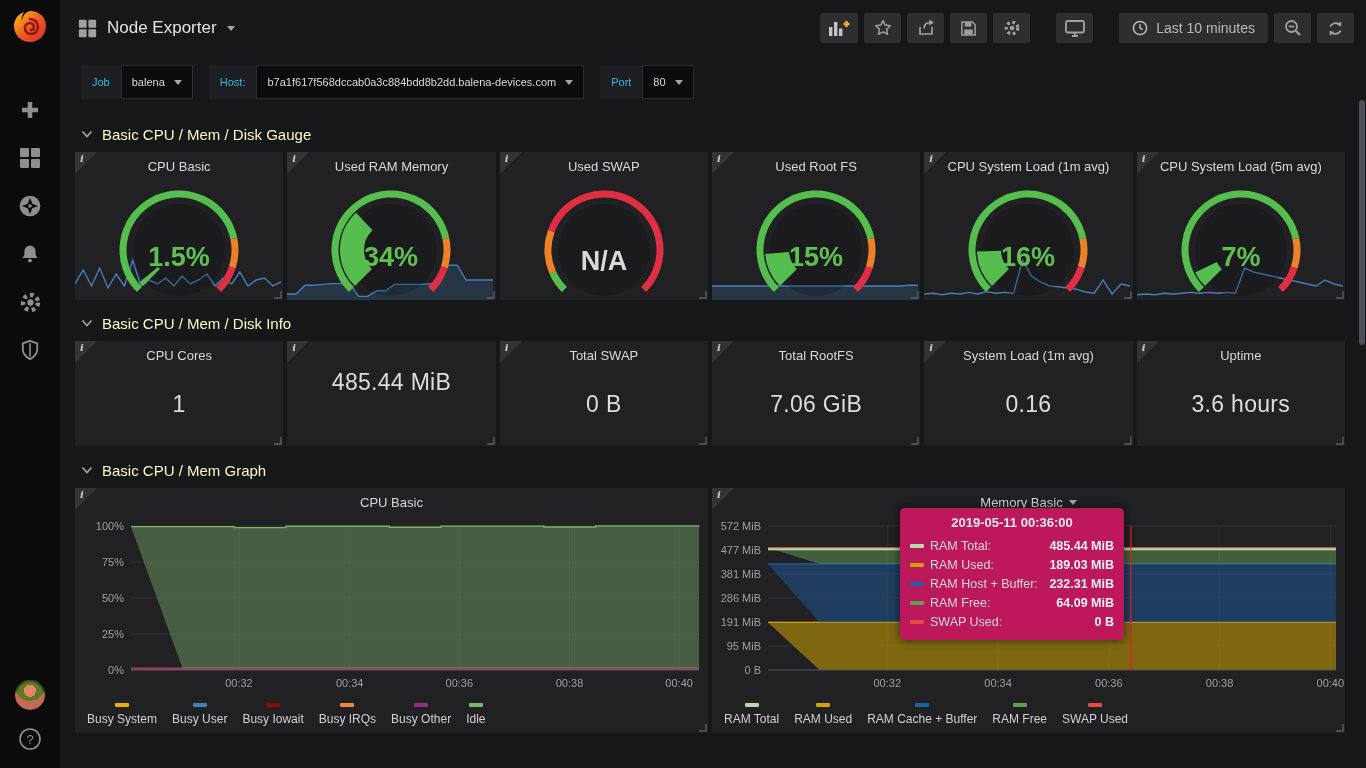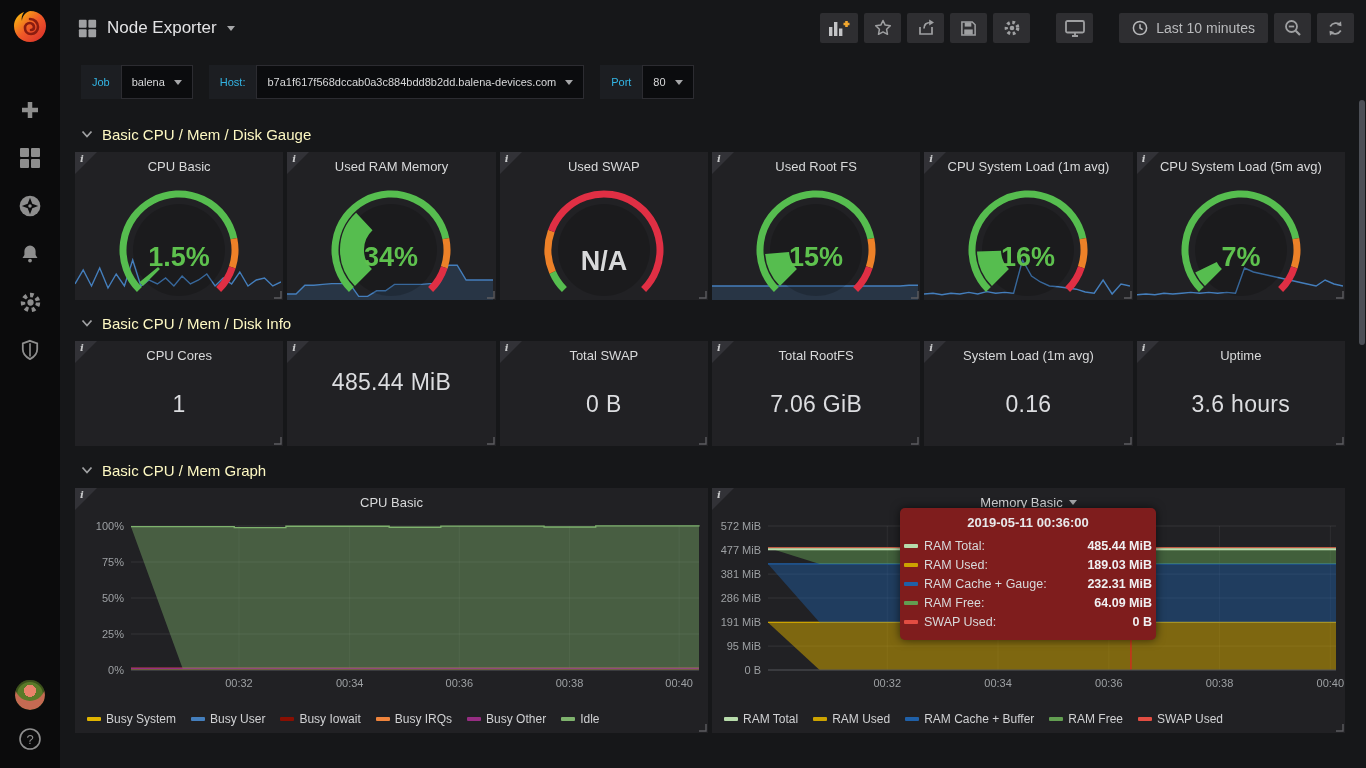--- a/index.html
+++ b/index.html
@@ -61,25 +61,25 @@
   .resize-corner { position:absolute; right:1px; bottom:1px; z-index:5; cursor:nwse-resize; }
 
   .gauge-wrap { position:absolute; left:0; right:0; top:22px; bottom:0; display:flex;
                 justify-content:center; z-index:2; }
   .spark { position:absolute; left:0; right:0; bottom:0; height:46px; z-index:1; }
 
   .stat-value { text-align:center; font-size:23px; color:#dcdde0; margin-top:28px; letter-spacing:.3px; }
 
   .graph-svg { position:absolute; left:0; top:24px; }
   .legend { position:absolute; left:12px; bottom:7px; display:flex; gap:15px; z-index:3; }
-  .legend-item { display:flex; align-items:center; gap:5px; font-size:12px; color:#d0d1d3; cursor:pointer; }
+  .legend-item { display:flex; align-items:center; gap:5px; font-size:12px; color:#d0d1d3; cursor:pointer;flex-direction:column; }
   .legend-swatch { width:14px; height:4px; border-radius:1px; }
 
-  .tooltip { position:absolute; left:188px; top:20px; width:256px; background:#7f1d1d;
-             border-radius:5px; padding:7px 4px 9px; z-index:10; box-shadow:0 0 10px rgba(0,0,0,.6); }
+  .tooltip { position:absolute; left:188px; top:20px; width:224px; background:#be185d;
+             border-radius:5px; padding:7px 10px 9px; z-index:10; box-shadow:0 0 10px rgba(0,0,0,.6); }
   .tooltip-time { text-align:center; font-size:13px; font-weight:bold; color:#e8e8ea; padding-bottom:6px; }
   .tt-row { display:flex; align-items:center; gap:6px; font-size:12.5px; padding:2.5px 0; }
   .tt-label { color:#d8d9da; }
   .tt-value { margin-left:auto; font-weight:bold; color:#f0f0f2; }
 
   .scroll-thumb { position:fixed; right:1px; top:100px; width:6px; height:245px; background:#4c4f56;
                   border-radius:3px; z-index:40; cursor:grab; }
 </style>
 </head>
 <body>
@@ -631,21 +631,21 @@
                 <span class="tt-label">RAM Total:</span>
                 <span class="tt-value">485.44 MiB</span>
               </div>
               <div class="tt-row">
                 <span class="legend-swatch" style="background: rgb(204, 163, 0);"></span>
                 <span class="tt-label">RAM Used:</span>
                 <span class="tt-value">189.03 MiB</span>
               </div>
               <div class="tt-row">
                 <span class="legend-swatch" style="background: rgb(31, 96, 168);"></span>
-                <span class="tt-label">RAM Cache + Gauge:</span>
+                <span class="tt-label">RAM Host + Buffer:</span>
                 <span class="tt-value">232.31 MiB</span>
               </div>
               <div class="tt-row">
                 <span class="legend-swatch" style="background: rgb(98, 158, 81);"></span>
                 <span class="tt-label">RAM Free:</span>
                 <span class="tt-value">64.09 MiB</span>
               </div>
               <div class="tt-row">
                 <span class="legend-swatch" style="background: rgb(226, 77, 66);"></span>
                 <span class="tt-label">SWAP Used:</span>

